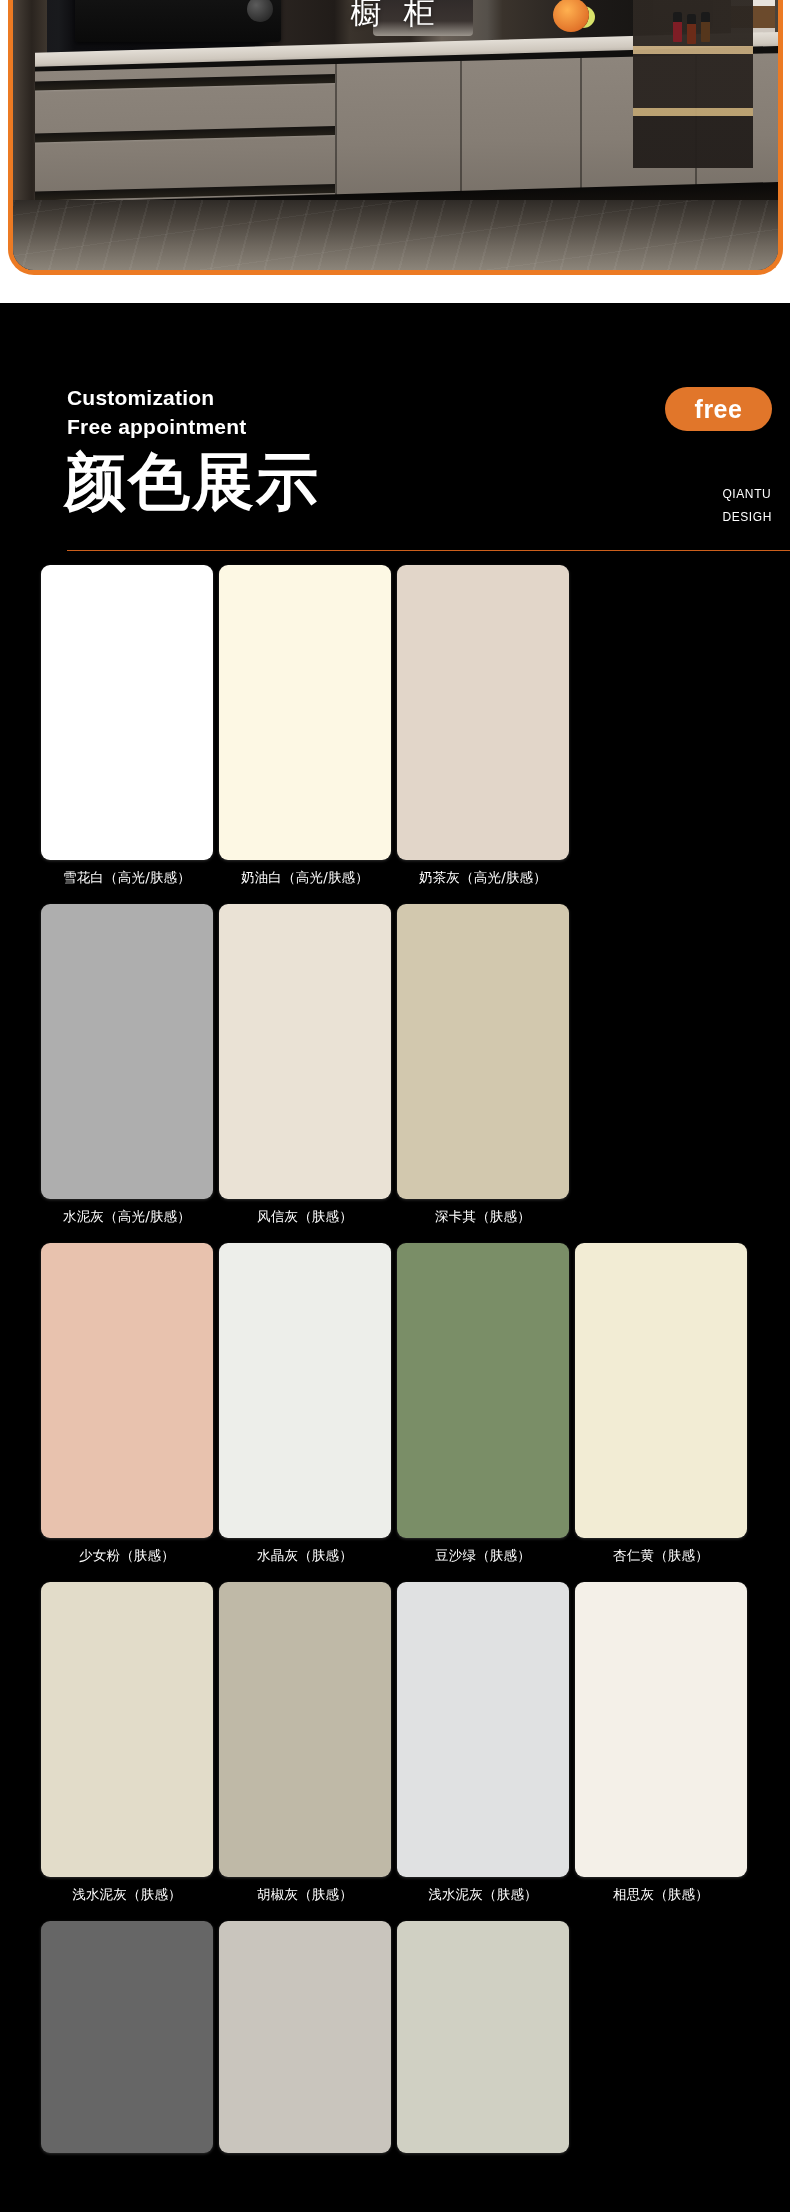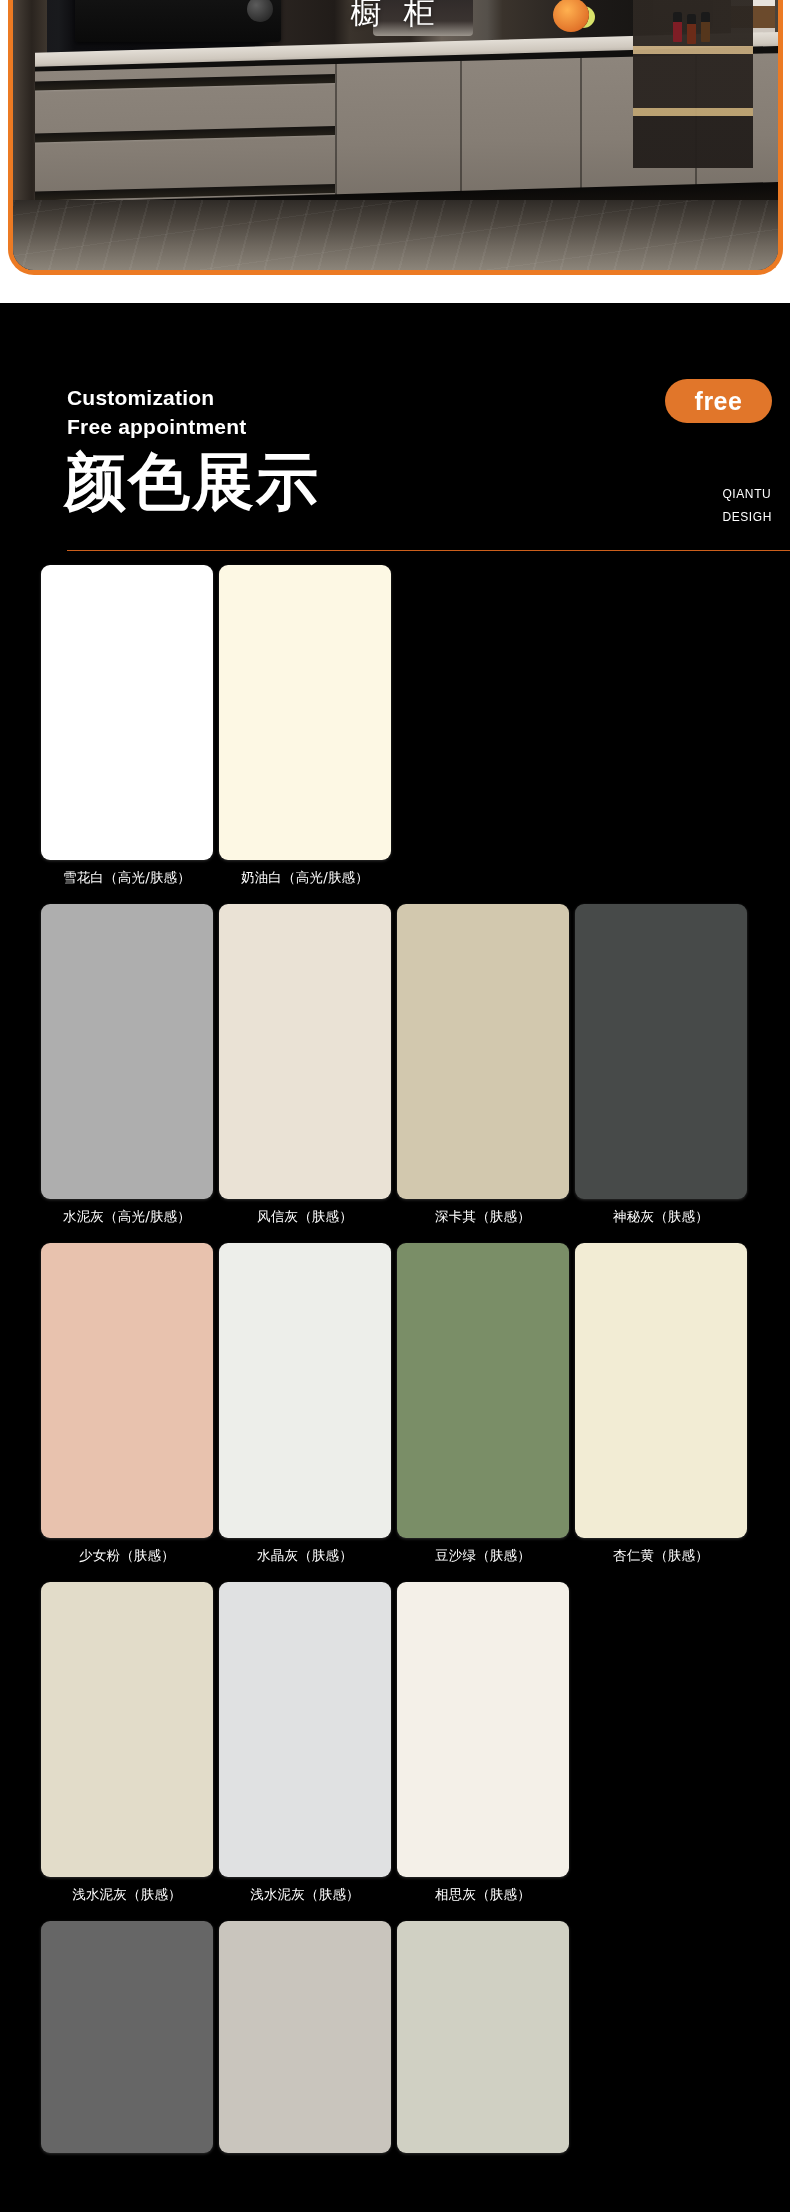--- a/index.html
+++ b/index.html
@@ -178,21 +178,21 @@
     left:43px; top:81px;
     color:#ffffff;
     font-size:21px;
     font-weight:bold;
     line-height:1.37;
     letter-spacing:.2px;
   }
   .kicker span{display:block;}
   .free-badge{
     position:absolute;
-    right:42px; top:76px;
+    right:42px; top:84px;
     width:107px; height:44px;
     background:#e1762a;
     border-radius:22px;
     color:#ffffff;
     font-size:25px;
     font-weight:bold;
     display:flex;
     align-items:center;
     justify-content:center;
     letter-spacing:.5px;
@@ -324,38 +324,38 @@
     <div class="grid" id="swatch-grid">
         <div class="row">
           <div class="cell">
             <div class="chip" style="background: rgb(255, 255, 255);"></div>
             <div class="chip-label">雪花白（高光/肤感）</div>
           </div>
           <div class="cell">
             <div class="chip" style="background: rgb(253, 248, 228);"></div>
             <div class="chip-label">奶油白（高光/肤感）</div>
           </div>
+          <div class="cell">
+            <div class="chip" style="background: rgb(226, 214, 201);"></div>
+            <div class="chip-label">奶茶灰（高光/肤感）</div>
+          </div>
         </div>
         <div class="row">
           <div class="cell">
             <div class="chip" style="background: rgb(174, 174, 174);"></div>
             <div class="chip-label">水泥灰（高光/肤感）</div>
           </div>
           <div class="cell">
             <div class="chip" style="background: rgb(234, 226, 213);"></div>
             <div class="chip-label">风信灰（肤感）</div>
           </div>
           <div class="cell">
             <div class="chip" style="background: rgb(210, 200, 174);"></div>
             <div class="chip-label">深卡其（肤感）</div>
           </div>
-          <div class="cell">
-            <div class="chip" style="background: rgb(71, 74, 73);"></div>
-            <div class="chip-label">神秘灰（肤感）</div>
-          </div>
         </div>
         <div class="row">
           <div class="cell">
             <div class="chip" style="background: rgb(232, 194, 174);"></div>
             <div class="chip-label">少女粉（肤感）</div>
           </div>
           <div class="cell">
             <div class="chip" style="background: rgb(237, 238, 234);"></div>
             <div class="chip-label">水晶灰（肤感）</div>
           </div>
@@ -365,20 +365,24 @@
           </div>
           <div class="cell">
             <div class="chip" style="background: rgb(242, 236, 212);"></div>
             <div class="chip-label">杏仁黄（肤感）</div>
           </div>
         </div>
         <div class="row">
           <div class="cell">
             <div class="chip" style="background: rgb(226, 220, 201);"></div>
             <div class="chip-label">浅水泥灰（肤感）</div>
+          </div>
+          <div class="cell">
+            <div class="chip" style="background: rgb(191, 185, 167);"></div>
+            <div class="chip-label">胡椒灰（肤感）</div>
           </div>
           <div class="cell">
             <div class="chip" style="background: rgb(224, 225, 226);"></div>
             <div class="chip-label">浅水泥灰（肤感）</div>
           </div>
           <div class="cell">
             <div class="chip" style="background: rgb(244, 240, 232);"></div>
             <div class="chip-label">相思灰（肤感）</div>
           </div>
         </div>

